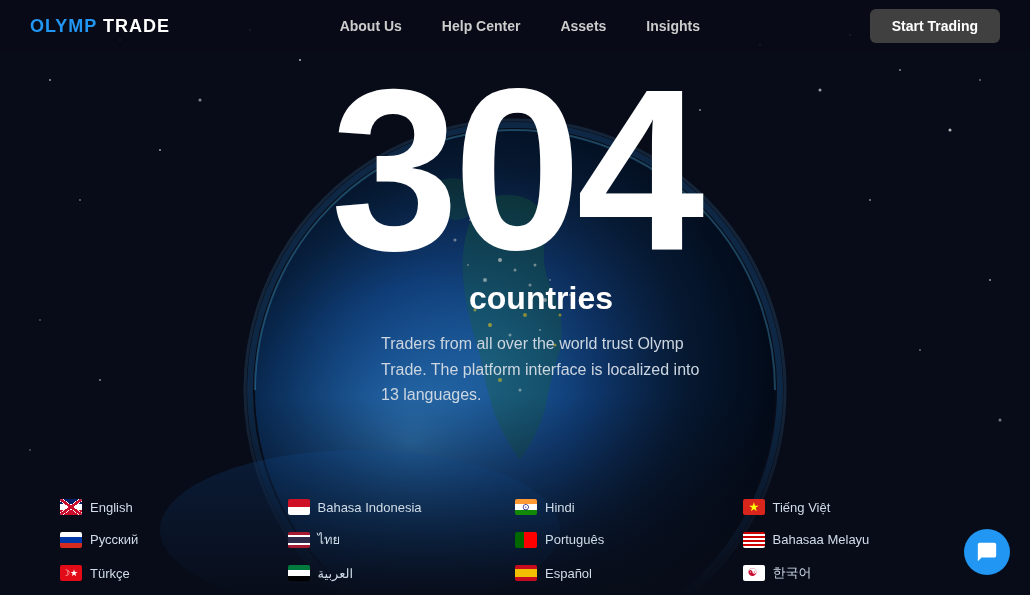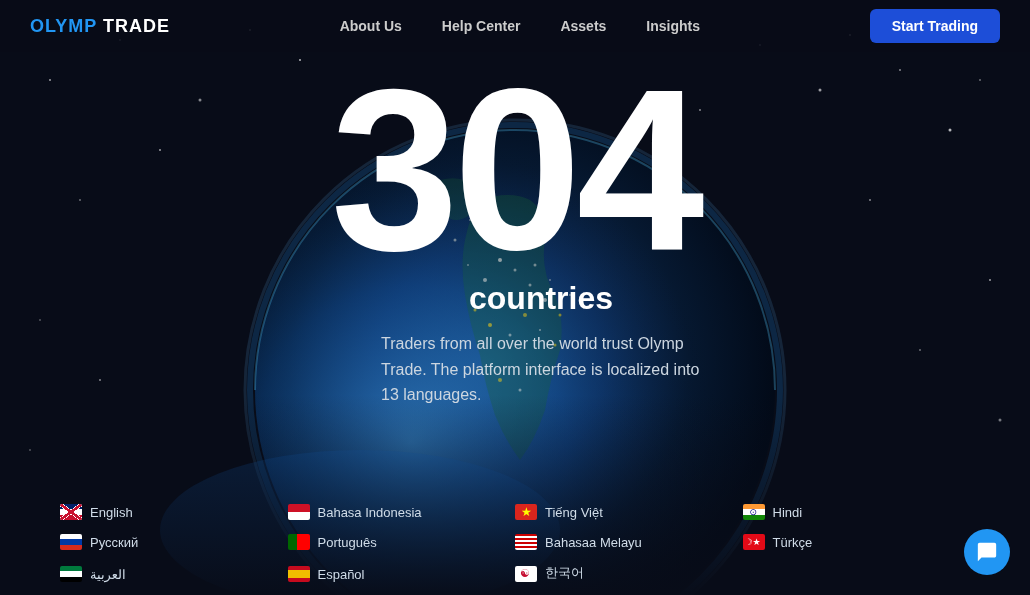--- a/index.html
+++ b/index.html
@@ -40,21 +40,21 @@
       align-items: center;
       font-weight: bold;
     }
     .nav-link {
       color: #ccc;
       font-size: 14px;
       cursor: pointer;
       text-decoration: none;
     }
     .nav-cta {
-      background: #1d4ed8;
+      background: #404040;
       color: #fff;
       border: none;
       border-radius: 6px;
       padding: 9px 22px;
       font-size: 14px;
       font-weight: 600;
       cursor: pointer;
     }
 
     
@@ -111,21 +111,21 @@
       left: 0; right: 0;
       display: grid;
       grid-template-columns: repeat(4, 1fr);
       padding: 0 60px;
       row-gap: 8px;
       z-index: 5;
     }
 
     .lang-item {
       display: flex;
-      align-items: flex-end;
+      align-items: center;
       gap: 8px;
       font-size: 13px;
       color: #d0dce8;
       cursor: pointer;
       padding: 3px 0;
     }
 
     .flag {
       width: 22px;
       height: 16px;
@@ -323,31 +323,35 @@
 
   <div class="lang-item">
     <span class="flag flag-uk"></span>
     <span>English</span>
   </div>
   <div class="lang-item">
     <span class="flag flag-indonesia"></span>
     <span>Bahasa Indonesia</span>
   </div>
   <div class="lang-item">
+    <span class="flag flag-india"></span>
+    <span>Hindi</span>
+  </div>
+  <div class="lang-item">
     <span class="flag flag-vietnam"></span>
     <span>Tiếng Việt</span>
   </div>
-  <div class="lang-item">
-    <span class="flag flag-india"></span>
-    <span>Hindi</span>
-  </div>
 
   <div class="lang-item">
     <span class="flag flag-russia"></span>
     <span>Русский</span>
+  </div>
+  <div class="lang-item">
+    <span class="flag flag-thailand"></span>
+    <span>ไทย</span>
   </div>
   <div class="lang-item">
     <span class="flag flag-portugal"></span>
     <span>Português</span>
   </div>
   <div class="lang-item">
     <span class="flag flag-malaysia"></span>
     <span>Bahasaa Melayu</span>
   </div>
 

